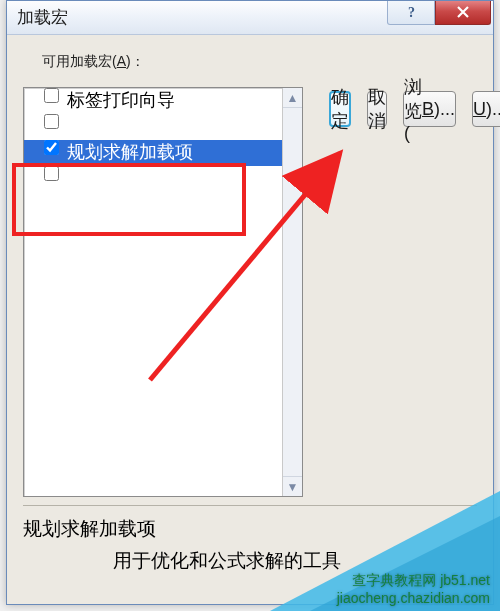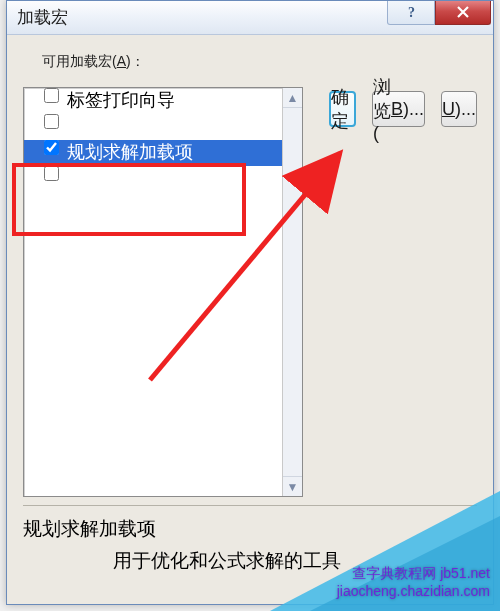--- a/index.html
+++ b/index.html
@@ -131,22 +131,22 @@
   .desc-title { font-size: 19px; margin-bottom: 6px; }
   .desc-text { font-size: 19px; padding-left: 90px; }
   .corner-overlay {
     position: absolute;
     right: 0; bottom: 0;
     width: 230px; height: 120px;
     pointer-events: none;
   }
   .watermark {
     position: absolute;
-    right: 10px; bottom: 11px;
-    font-size: 14px; color: #6d28d9;
+    right: 10px; bottom: 4px;
+    font-size: 14px; color: #15803d;
     text-align: right; line-height: 1.3;
     text-shadow: 0 0 3px rgba(0,0,0,0.4);
     margin-left: 13px;
   }
 </style>
 </head>
 <body>
 
 <div class="window">
   <div class="titlebar">
@@ -198,20 +198,21 @@
       <defs>
         <marker id="ah" markerWidth="14" markerHeight="14" refX="11" refY="6" orient="auto">
           <path d="M0,0 L12,6 L0,12 Z" fill="#e22"></path>
         </marker>
       </defs>
       <line x1="28" y1="245" x2="218" y2="18" stroke="#e22" stroke-width="5" marker-end="url(#ah)"></line>
     </svg>
 
     <div class="buttons">
       <div class="btn primary">确定</div>
+      <div class="btn">取消</div>
       <div class="btn">
         <span>浏览(</span>
           <span class="key">B</span>
           <span>)...</span>
       </div>
       <div class="btn">
           <span class="key">U</span>
           <span>)...</span>
       </div>
     </div>

